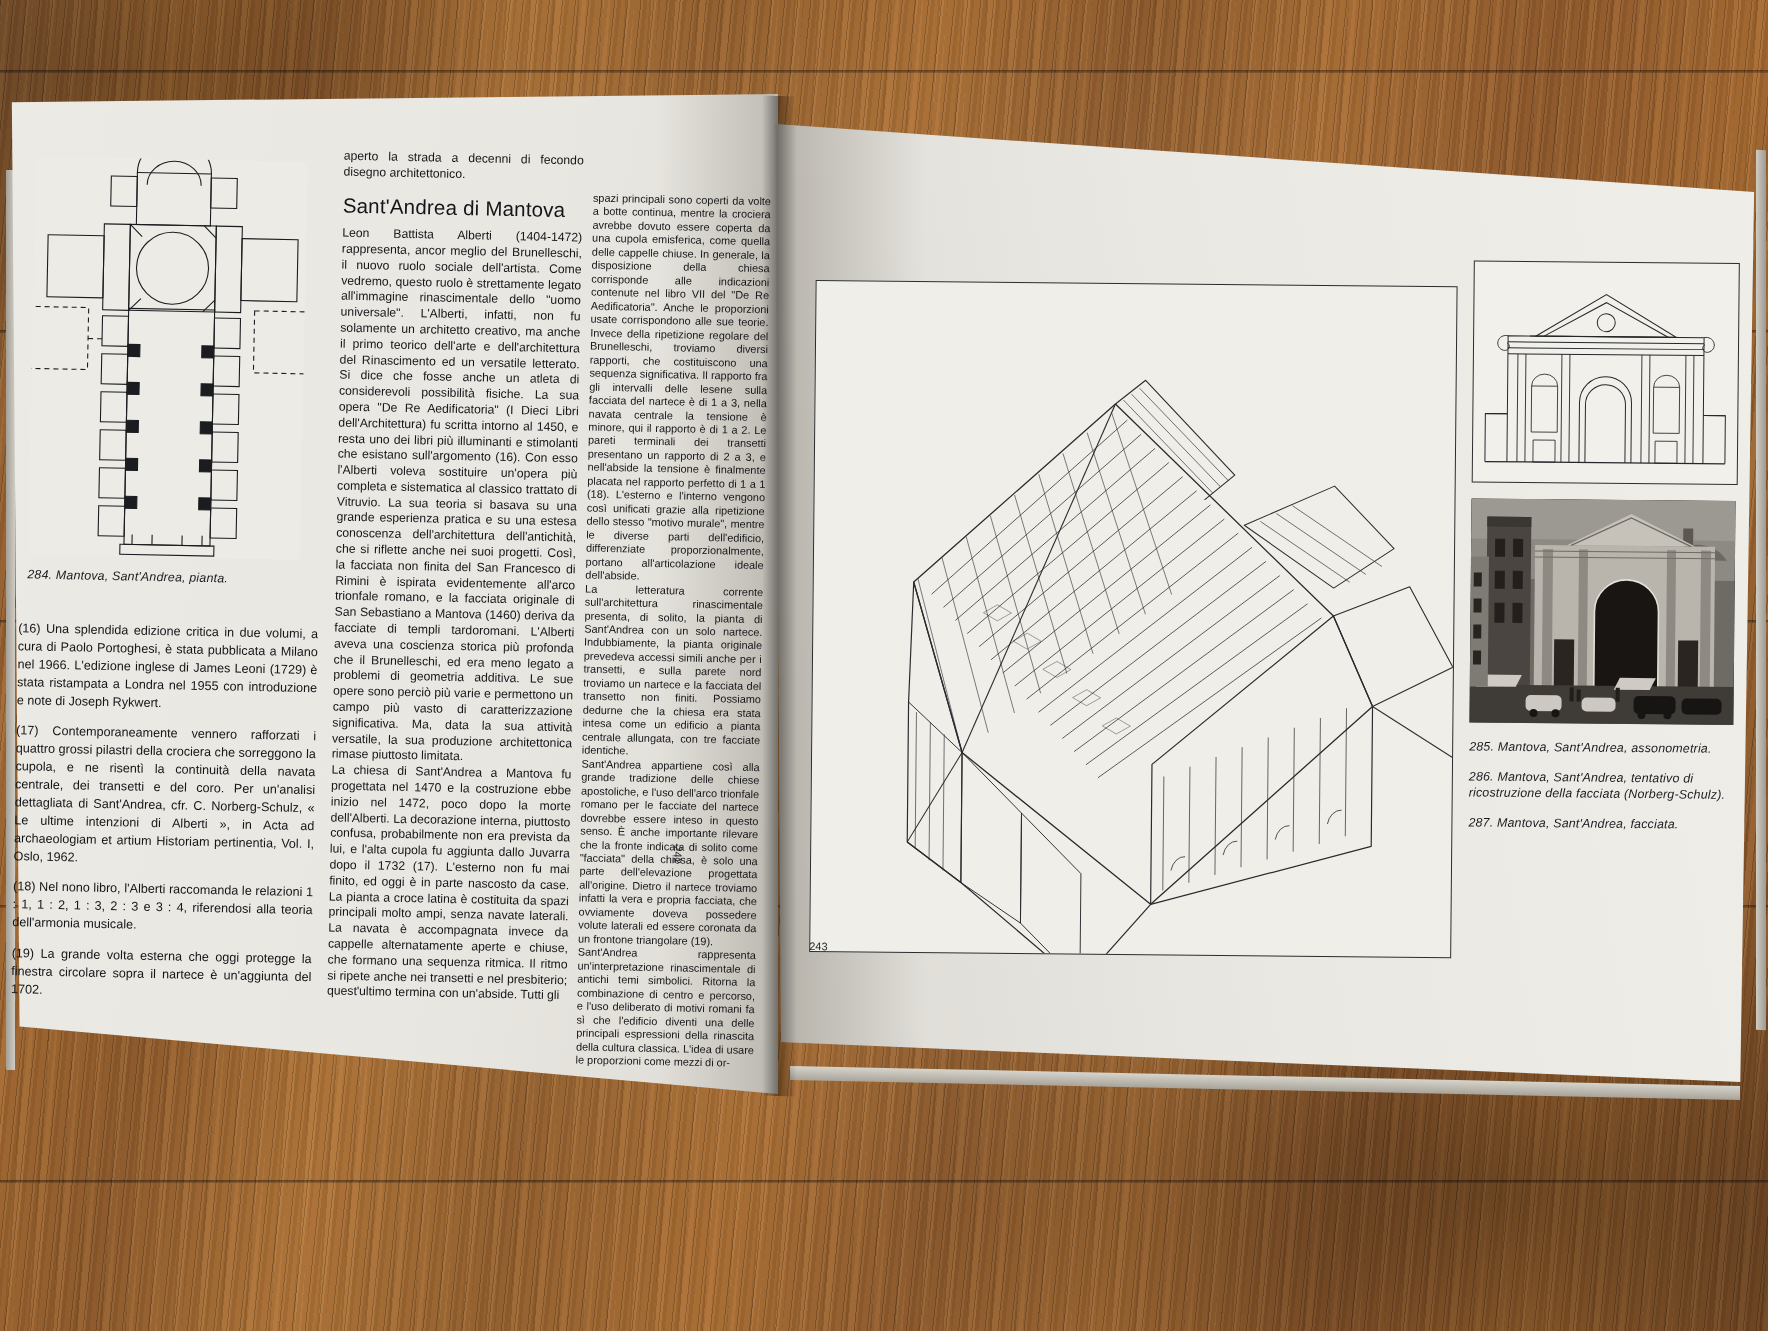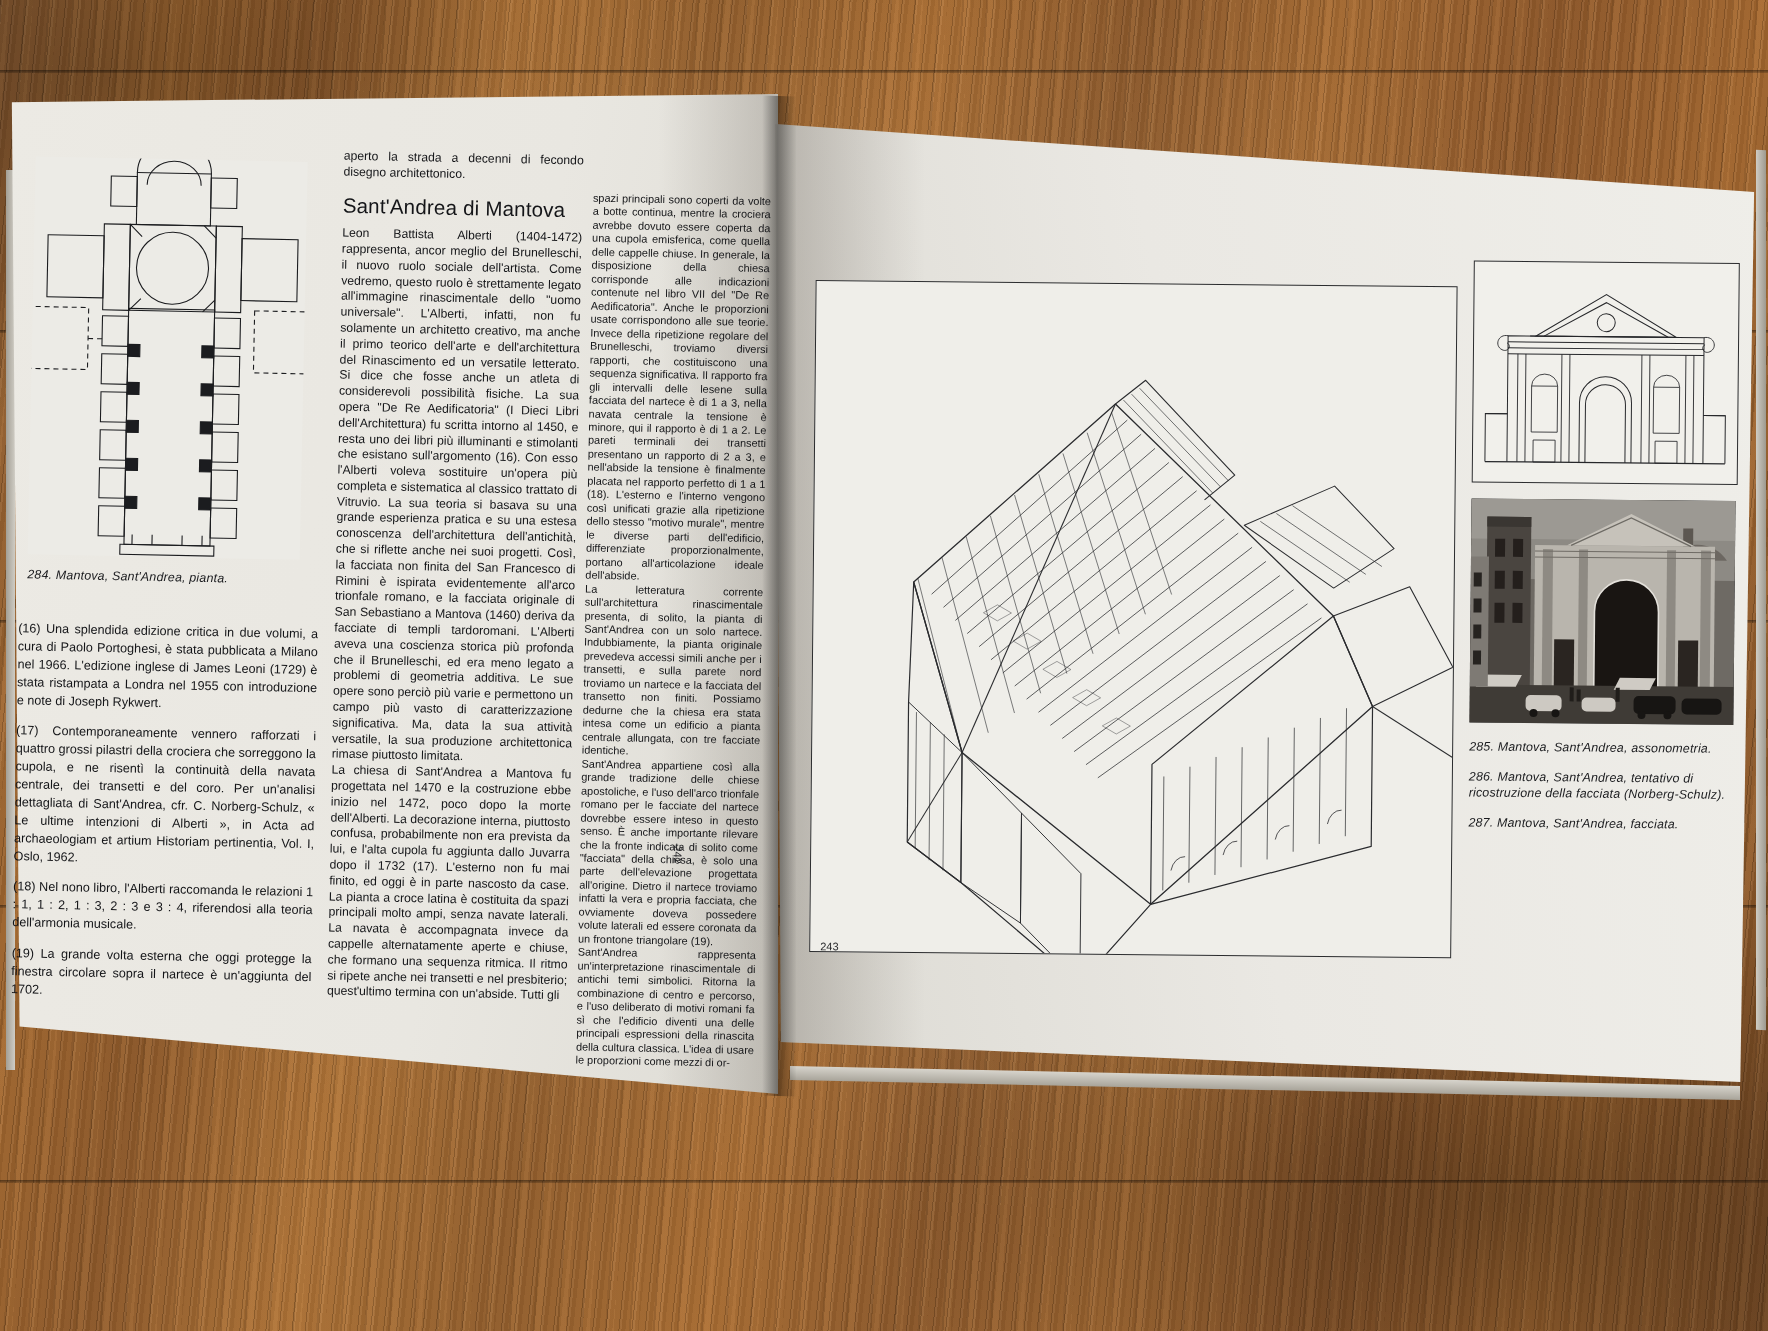--- a/index.html
+++ b/index.html
@@ -121,21 +121,21 @@
     background:#232323;overflow:hidden;
   }
   #photo-frame svg{width:100%;height:100%;}
   #right-captions{position:absolute;left:668px;top:492px;width:268px;}
   #right-captions .fig-caption{margin-bottom:13px;}
 
   .pagenum{
     position:absolute;font-size:11px;color:#2a2b2e;
   }
   #pn-left{left:684px;top:690px;}
-  #pn-right{left:21px;top:700px;}
+  #pn-right{left:10px;top:700px;}
 
   
   .curve{position:absolute;top:0;bottom:0;pointer-events:none;}
   #curve-l{right:0;width:120px;
     background:linear-gradient(to right,rgba(0,0,0,0),rgba(60,50,40,.22));}
   #curve-r{left:0;width:150px;
     background:linear-gradient(to left,rgba(0,0,0,0),rgba(60,50,40,.26));}
 </style>
 </head>
 <body>

